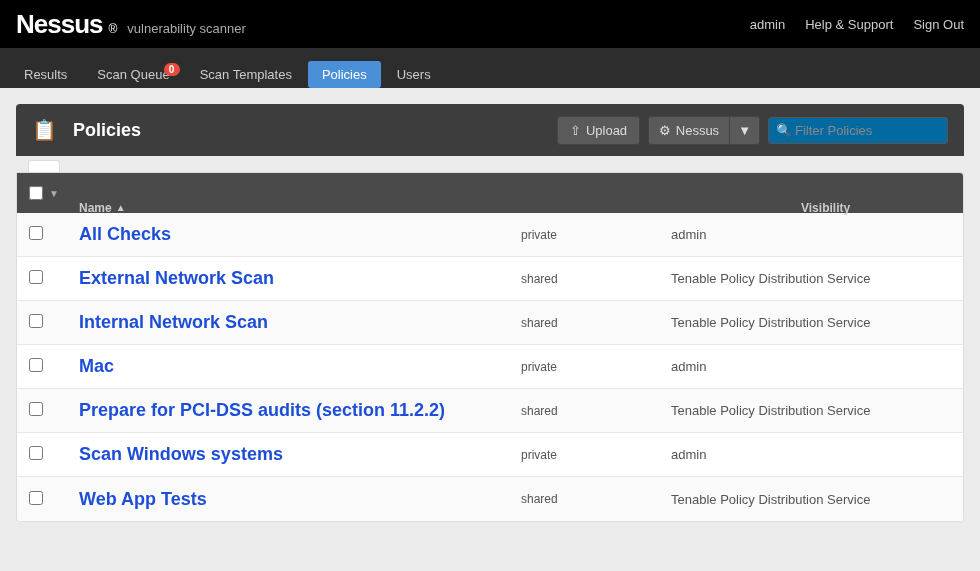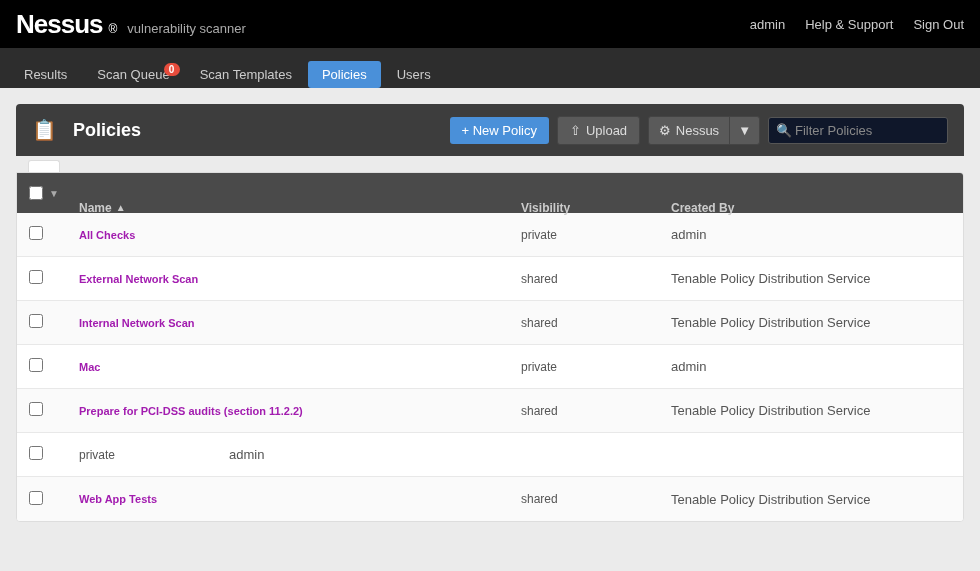--- a/index.html
+++ b/index.html
@@ -161,21 +161,21 @@
       position: relative;
       display: flex;
       align-items: center;
     }
     .filter-input-wrap .search-icon-inner {
       position: absolute;
       left: 8px;
       color: #999;
     }
     .filter-input {
-      background: #0f172a;
+      background: #0369a1;
       border: 1px solid #555;
       border-radius: 3px;
       color: #ccc;
       padding: 5px 10px 5px 26px;
       font-size: 13px;
       width: 180px;
       outline: none;
     }
     .filter-input::placeholder { color: #888; }
 
@@ -233,21 +233,21 @@
       display: flex;
       align-items: center;
       padding: 0 12px;
       height: 44px;
       border-bottom: 1px solid #e8e8e8;
     }
     .table-row:last-child { border-bottom: none; }
     .table-row:nth-child(even) { background: #fafafa; }
 
     .row-check { width: 50px; }
-    .row-name { flex: 1; font-weight: bold; color: #a21caf; font-size: 11px; }
+    .row-name { flex: 1; font-weight: bold; color: #1d4ed8; font-size: 18px; }
     .row-visibility { width: 150px; color: #555; font-size: 12px; }
     .row-created { width: 280px; color: #555; font-size: 13px; }
 
     input[type="checkbox"] {
       width: 14px;
       height: 14px;
       cursor: pointer;
     }
   </style>
 </head>
@@ -276,21 +276,20 @@
   <a href="#" class="sec-nav-item active">Policies</a>
   <a href="#" class="sec-nav-item">Users</a>
 </div>
 
 <div class="main-content">
 
   <div class="page-header">
     <span class="page-header-icon">📋</span>
     <span class="page-title">Policies</span>
     <div class="header-actions">
-      <button class="btn btn-primary">+ New Policy</button>
       <button class="btn btn-default">
         <span>⇧</span>
         <span>Upload</span>
       </button>
       <div class="btn btn-options">
         <span class="btn-options-main">
           <span>⚙</span>
           <span>Nessus</span>
         </span>
         <span class="btn-options-caret">▼</span>
@@ -311,21 +310,20 @@
     <div class="table-header">
       <div class="col-check">
         <input type="checkbox" style="">
         <span class="dropdown-icon">▼</span>
       </div>
       <div class="col-name th th-sort">
         <span>Name</span>
         <span class="sort-icon">▲</span>
       </div>
       <div class="col-visibility th">Visibility</div>
-      <div class="col-created th">Created By</div>
     </div>
 
     <div class="table-row">
       <div class="row-check"><input type="checkbox" style=""></div>
       <div class="row-name">All Checks</div>
       <div class="row-visibility">private</div>
       <div class="row-created">admin</div>
     </div>
 
     <div class="table-row">
@@ -351,20 +349,21 @@
 
     <div class="table-row">
       <div class="row-check"><input type="checkbox" style=""></div>
       <div class="row-name">Prepare for PCI-DSS audits (section 11.2.2)</div>
       <div class="row-visibility">shared</div>
       <div class="row-created">Tenable Policy Distribution Service</div>
     </div>
 
     <div class="table-row">
       <div class="row-check"><input type="checkbox" style=""></div>
+      <div class="row-name">Scan Windows systems</div>
       <div class="row-visibility">private</div>
       <div class="row-created">admin</div>
     </div>
 
     <div class="table-row">
       <div class="row-check"><input type="checkbox" style=""></div>
       <div class="row-name">Web App Tests</div>
       <div class="row-visibility">shared</div>
       <div class="row-created">Tenable Policy Distribution Service</div>
     </div>

